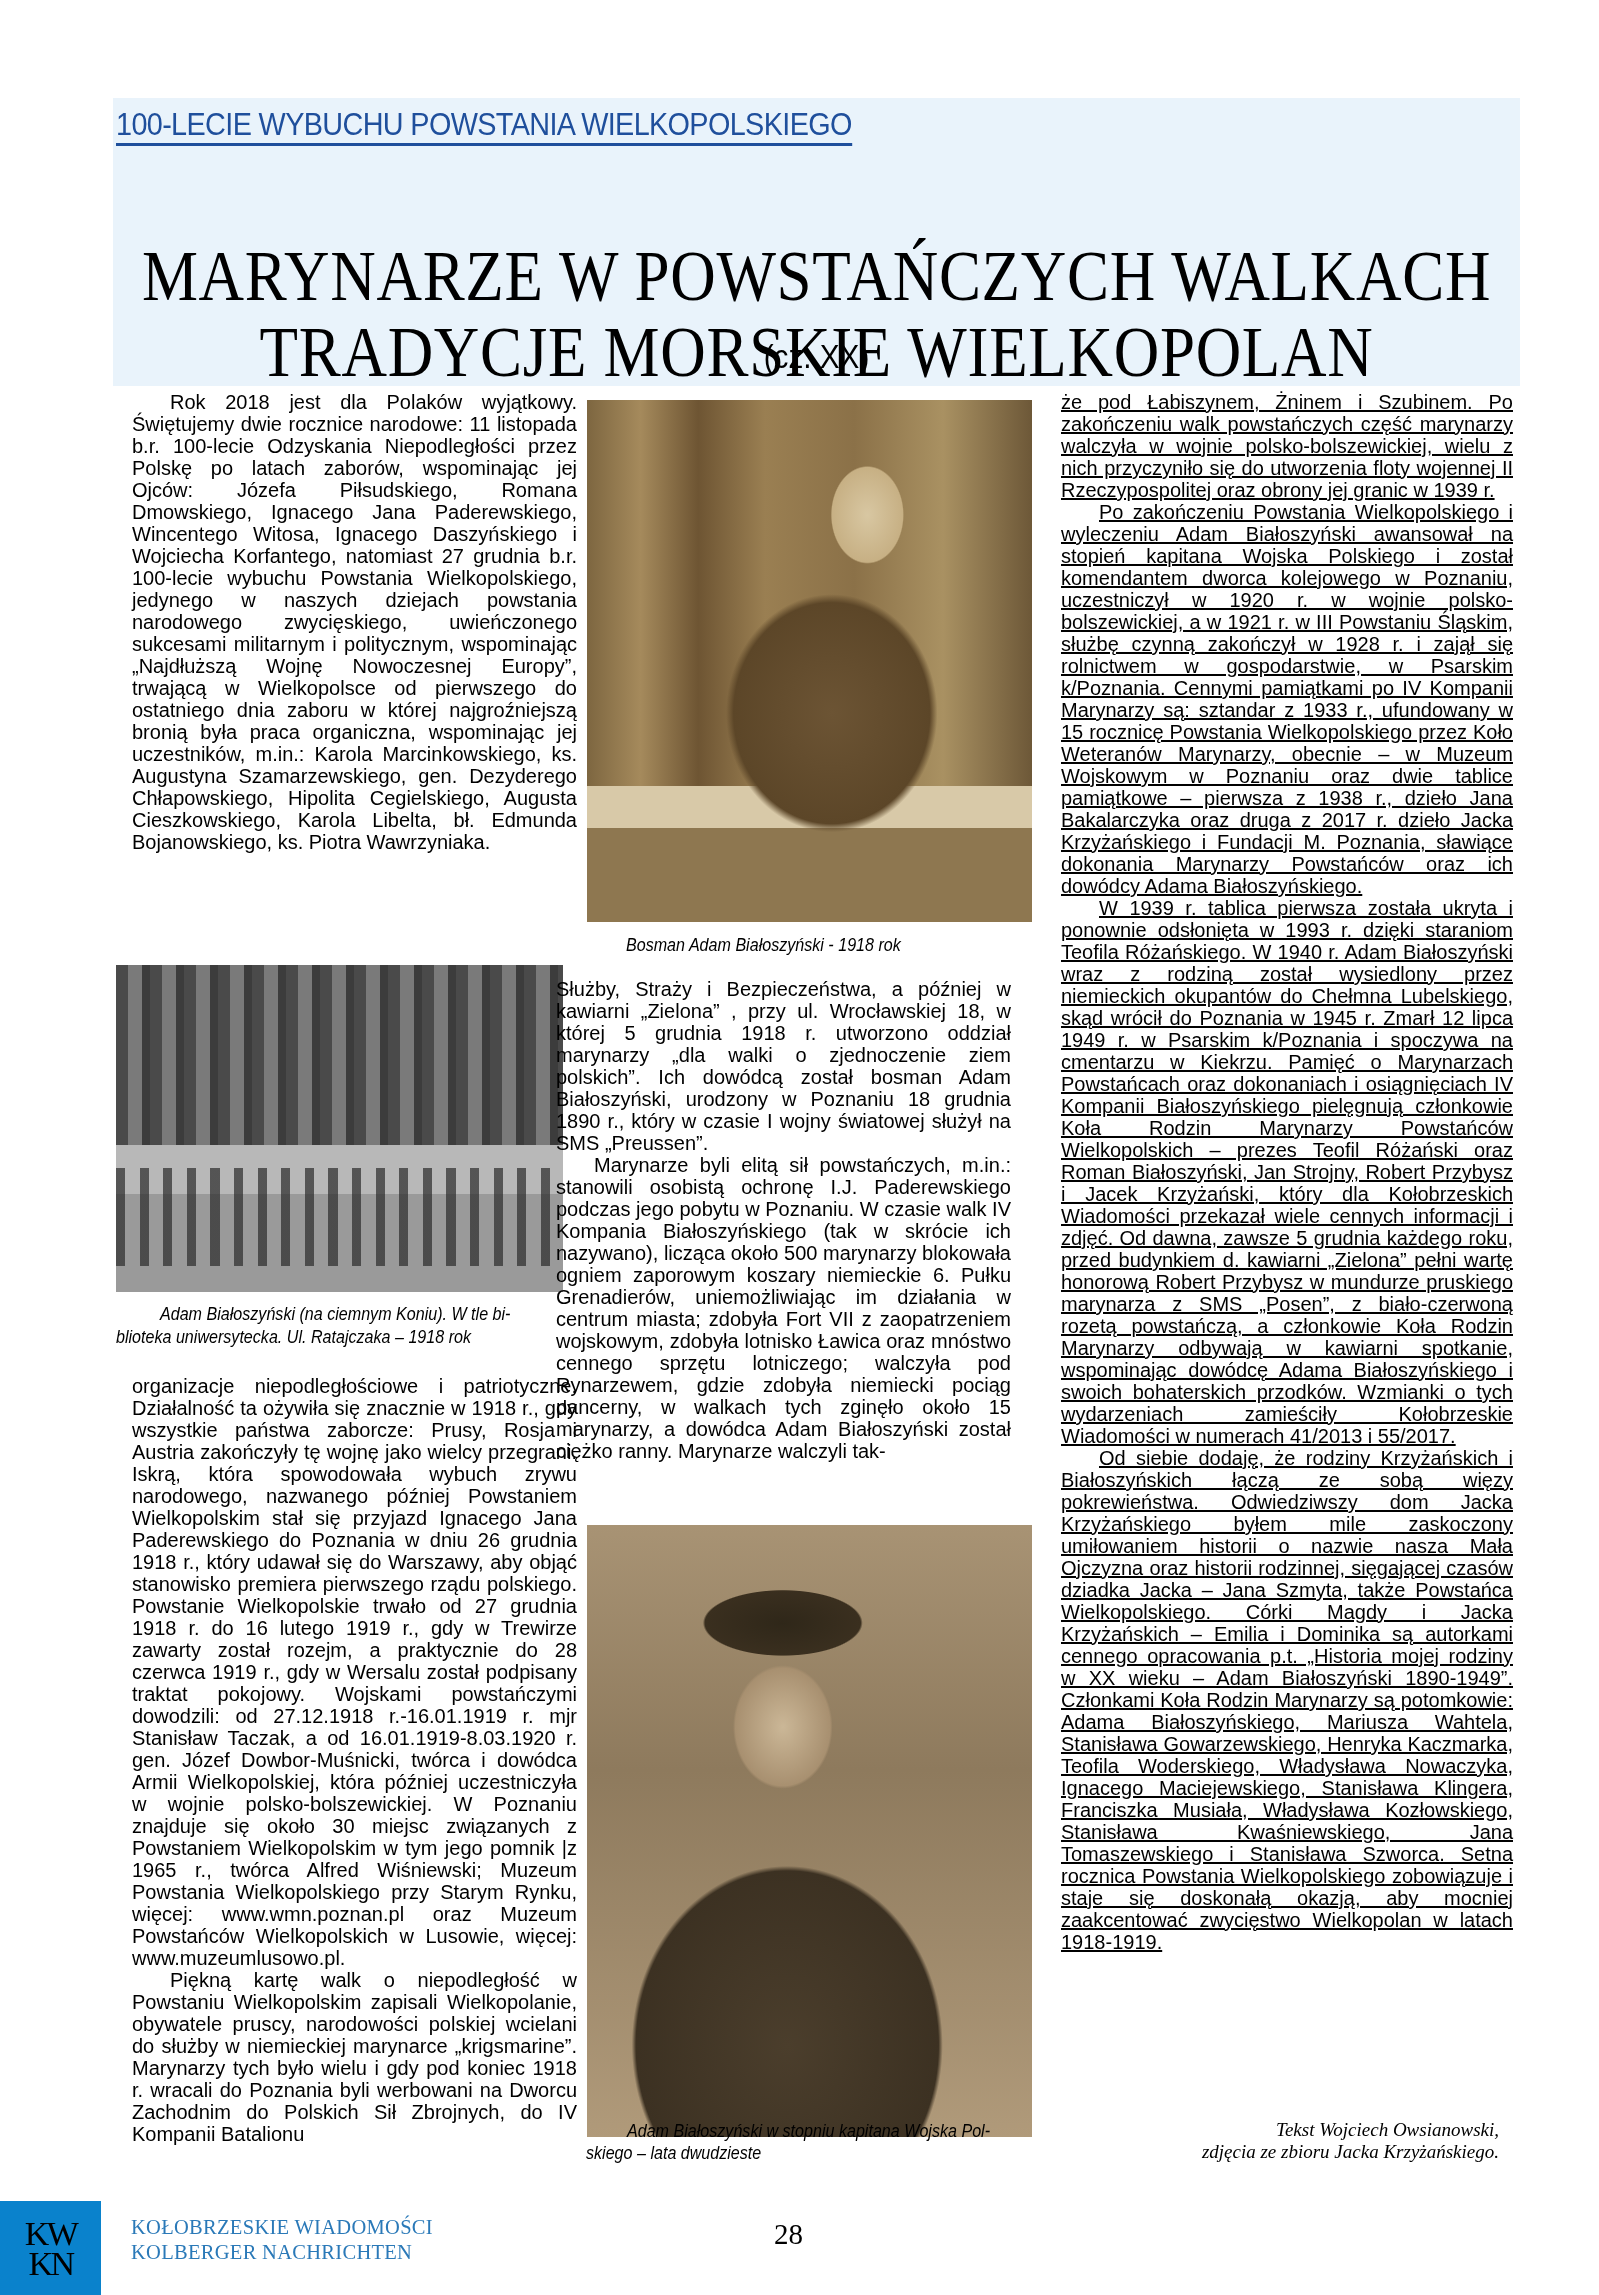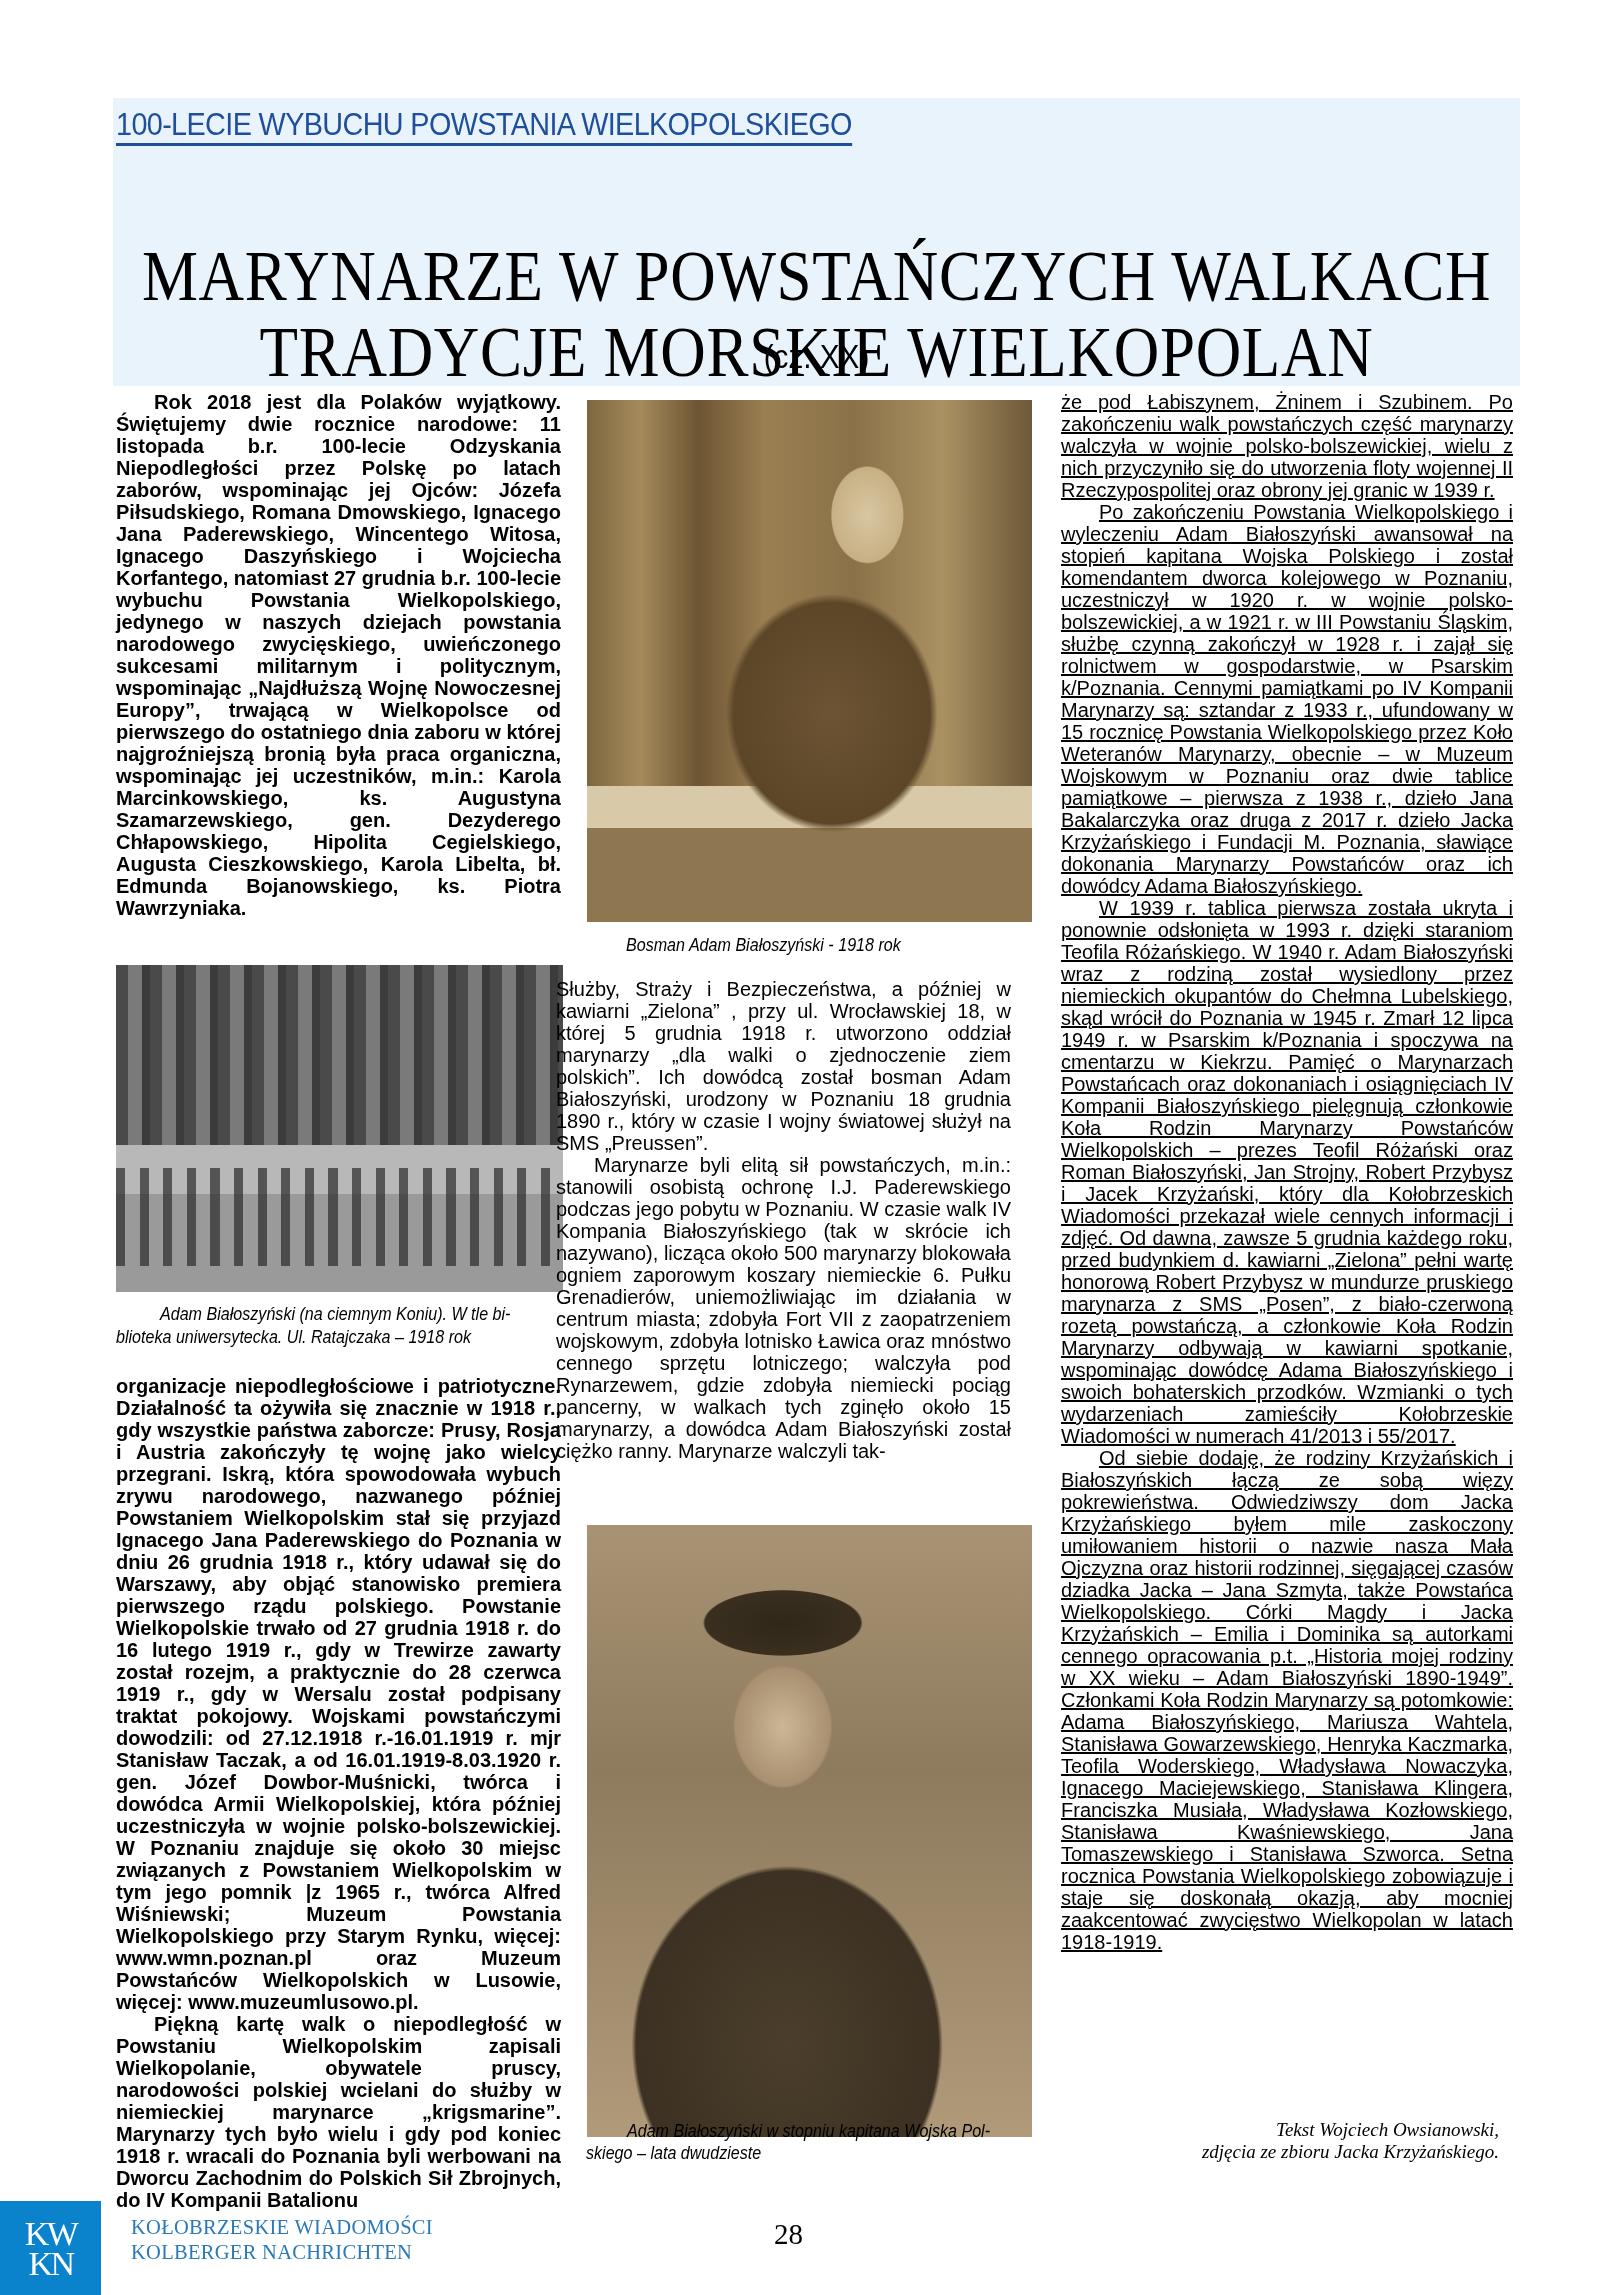--- a/index.html
+++ b/index.html
@@ -8,21 +8,21 @@
   .header-band { position: absolute; left: 113px; top: 98px; width: 1407px; height: 288px; background: #e9f3fb; }
   .section-label { position: absolute; left: 116px; top: 105px; font-family: "Liberation Sans", sans-serif; font-size: 32px; color: #1f4f9c; letter-spacing: -0.7px; transform: scaleX(0.9); transform-origin: left top; border-bottom: 3.3px solid #1f4f9c; line-height: 38px; white-space: nowrap; }
   .main-title { position: absolute; left: 113px; width: 1407px; text-align: center; font-family: "Liberation Serif", serif; font-size: 63px; line-height: 65px; letter-spacing: 0.7px; transform: scaleY(1.15); white-space: nowrap; font-weight: normal; }
   .title-1 { top: 202px; }
   .title-2 { top: 278px; }
   .part-label { position: absolute; left: 113px; width: 1407px; top: 337px; text-align: center; font-size: 33px; line-height: 39px; transform: scaleX(0.9); }
 
   .col { position: absolute; font-size: 20px; line-height: 22px; text-align: justify; hyphens: manual; }
   .col p { margin: 0; }
   .indent { text-indent: 38px; }
-  .col-left { left: 116px; width: 445px; font-weight: bold; }
+  .col-left { left: 132px; width: 445px; }
   .col-mid { left: 556px; width: 455px; }
   .col-right { left: 1061px; width: 452px; }
 
   .caption { font-style: italic; font-size: 18.3px; line-height: 21.6px; transform: scaleX(0.88); transform-origin: left top; }
   .photo { position: absolute; overflow: hidden; }
 
   .photo-sailor { left: 587px; top: 400px; width: 445px; height: 522px;
     background:
       radial-gradient(ellipse 59px 79px at 63% 22%, #d8c7a2 0%, #c7b084 60%, transparent 62%),
       radial-gradient(ellipse 151px 170px at 55% 60%, #6c5434 0%, #5c4628 65%, transparent 70%),
@@ -48,21 +48,21 @@
 
   .caption-street { position: absolute; left: 160px; top: 1303px; width: 425px; text-align: left; }
   .caption-street-2 { position: absolute; left: 116px; top: 1326px; width: 425px; }
   .caption-sailor { position: absolute; left: 626px; top: 934px; }
   .caption-officer { position: absolute; left: 627px; top: 2120px; width: 478px; }
   .caption-officer-2 { position: absolute; left: 586px; top: 2142px; }
 
   .credits { position: absolute; left: 1047px; width: 452px; top: 2119px; text-align: right; font-style: italic; font-size: 19px; line-height: 22px; font-family: Liberation Serif, serif; }
 
   .logo-box { position: absolute; left: 0; top: 2201px; width: 101px; height: 95px; background: #0a82cc; display: flex; align-items: center; justify-content: center; }
-  .logo-mark { font-family: "Liberation Serif", serif; color: #ffffff; font-size: 34px; line-height: 30px; text-align: center; letter-spacing: -2.6px; }
+  .logo-mark { font-family: "Liberation Serif", serif; color: #000000; font-size: 34px; line-height: 30px; text-align: center; letter-spacing: -2.6px; }
   .logo-text { position: absolute; left: 131px; top: 2215px; font-family: "Liberation Serif", serif; color: #2a79b8; font-size: 21.6px; line-height: 25px; letter-spacing: 0.3px; transform: scaleX(0.95); transform-origin: left top; }
   .page-number { position: absolute; left: 774px; top: 2218px; font-family: "Liberation Serif", serif; font-size: 29px; }
 </style>
 </head>
 <body>
 
 <div class="header-band"></div>
 <div class="section-label">100-LECIE WYBUCHU POWSTANIA WIELKOPOLSKIEGO</div>
 <h1 class="main-title title-1">MARYNARZE W POWSTAŃCZYCH WALKACH</h1>
 <h1 class="main-title title-2">TRADYCJE MORSKIE WIELKOPOLAN</h1>

